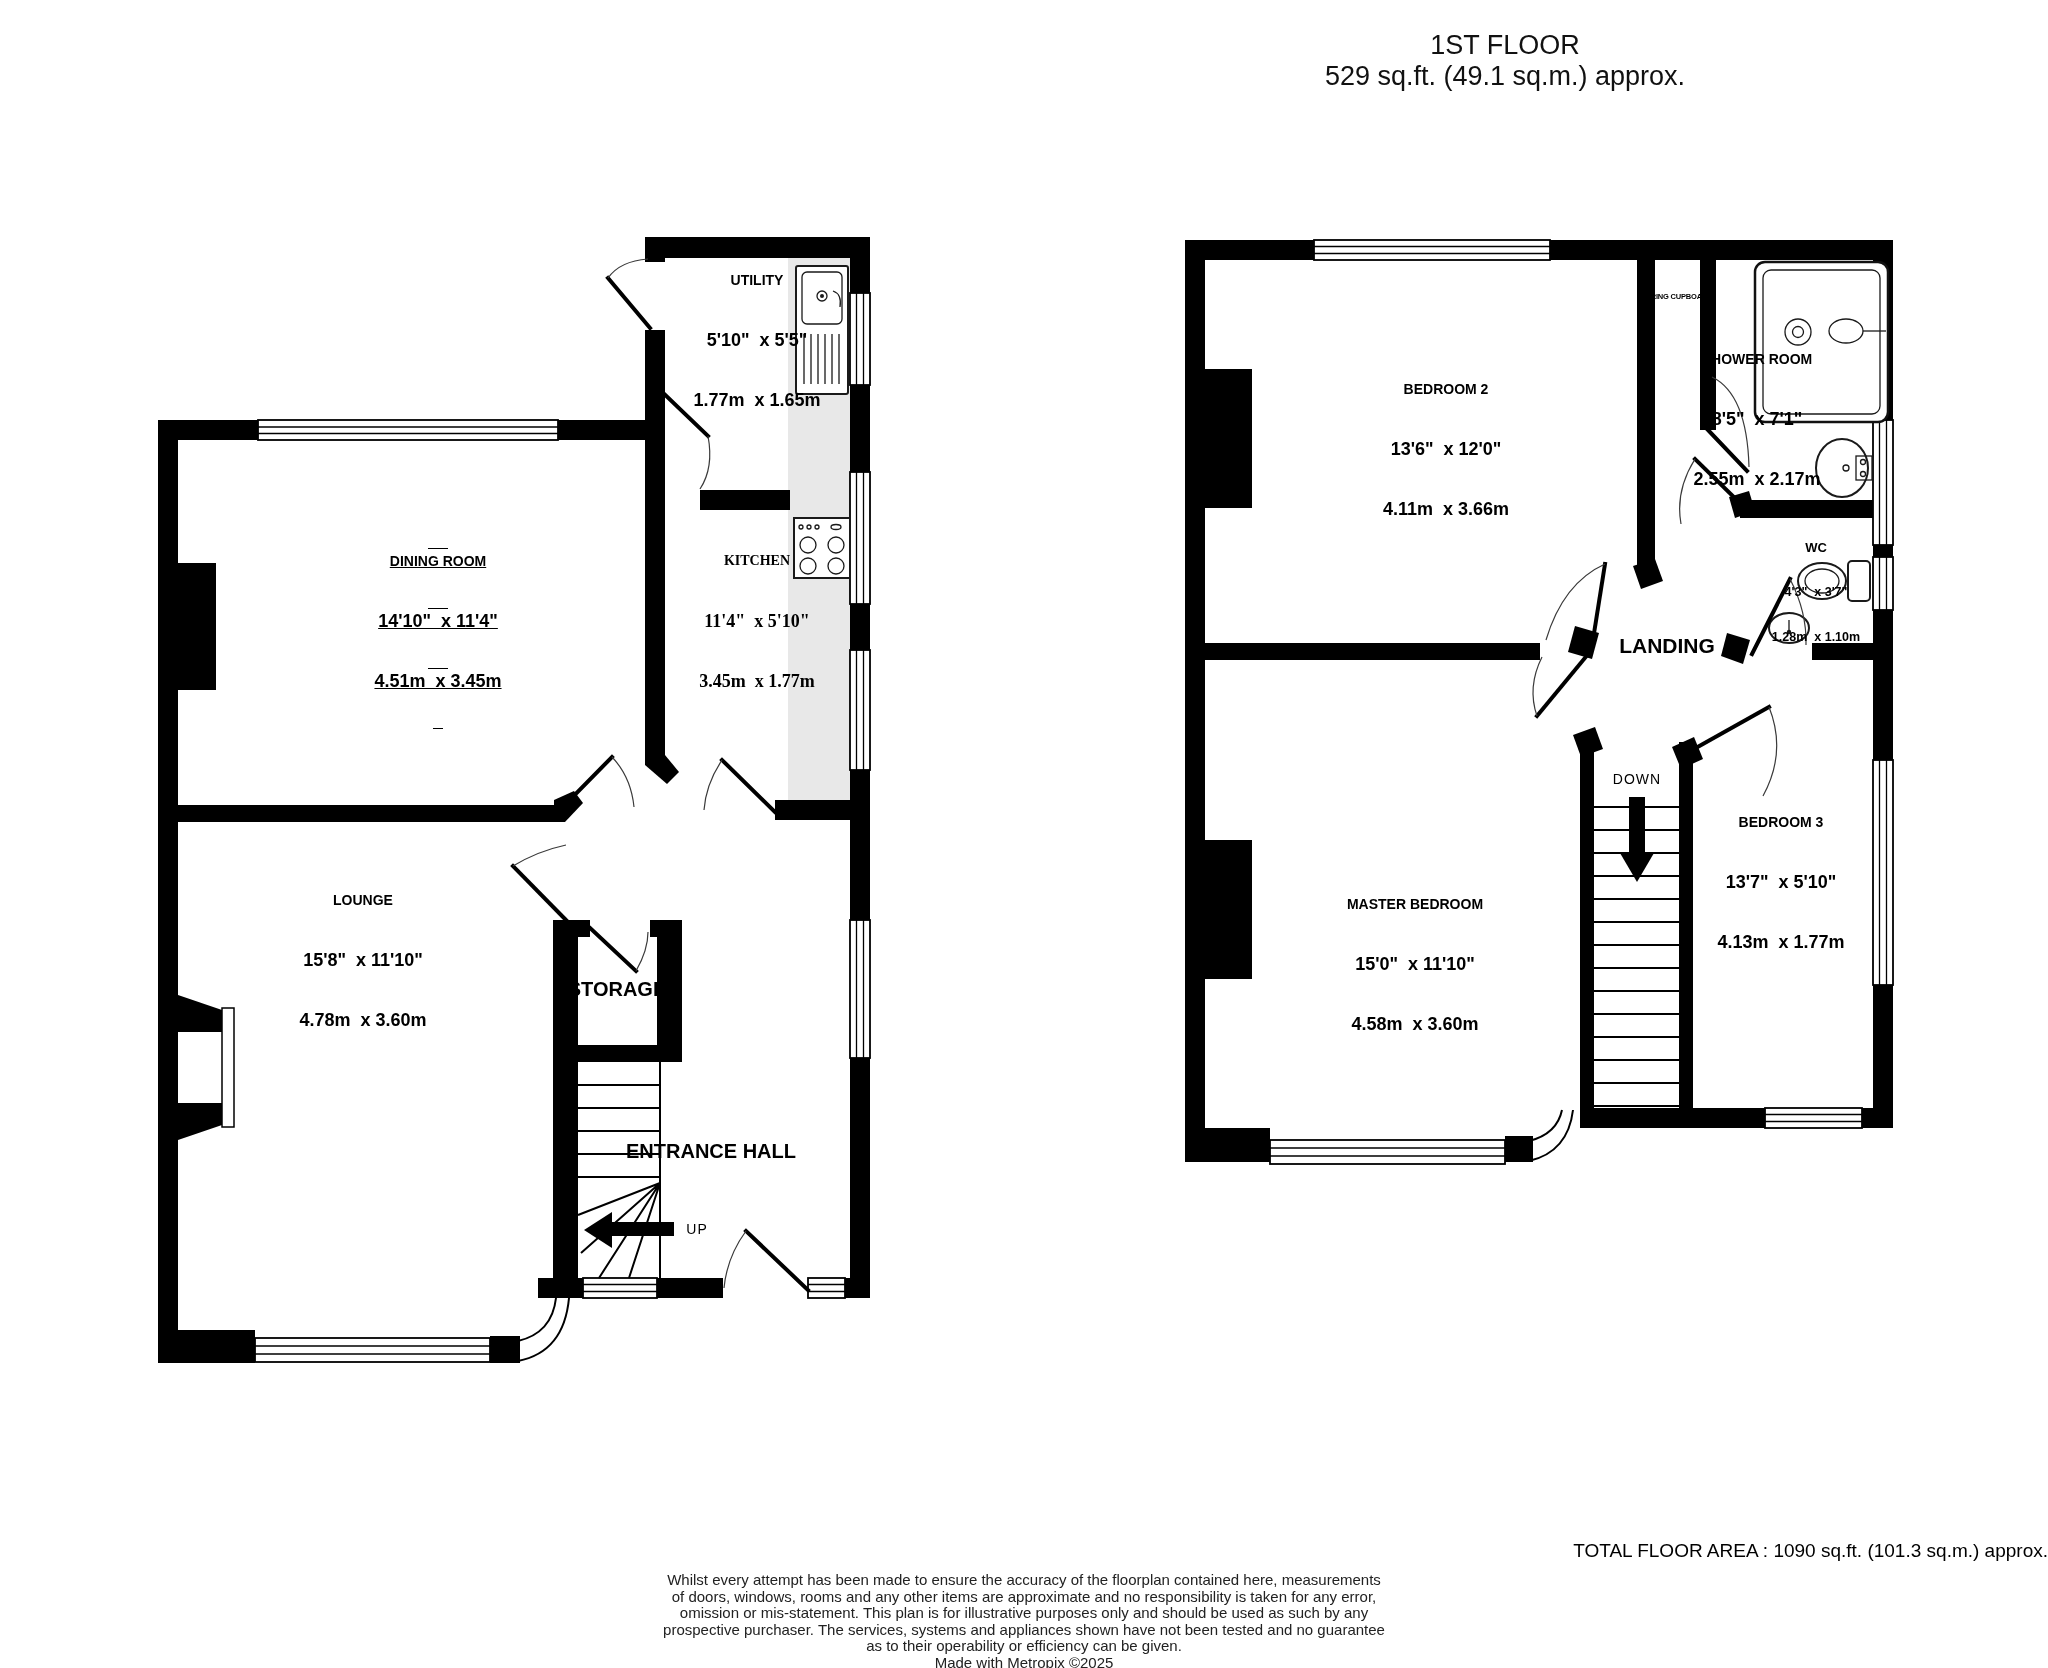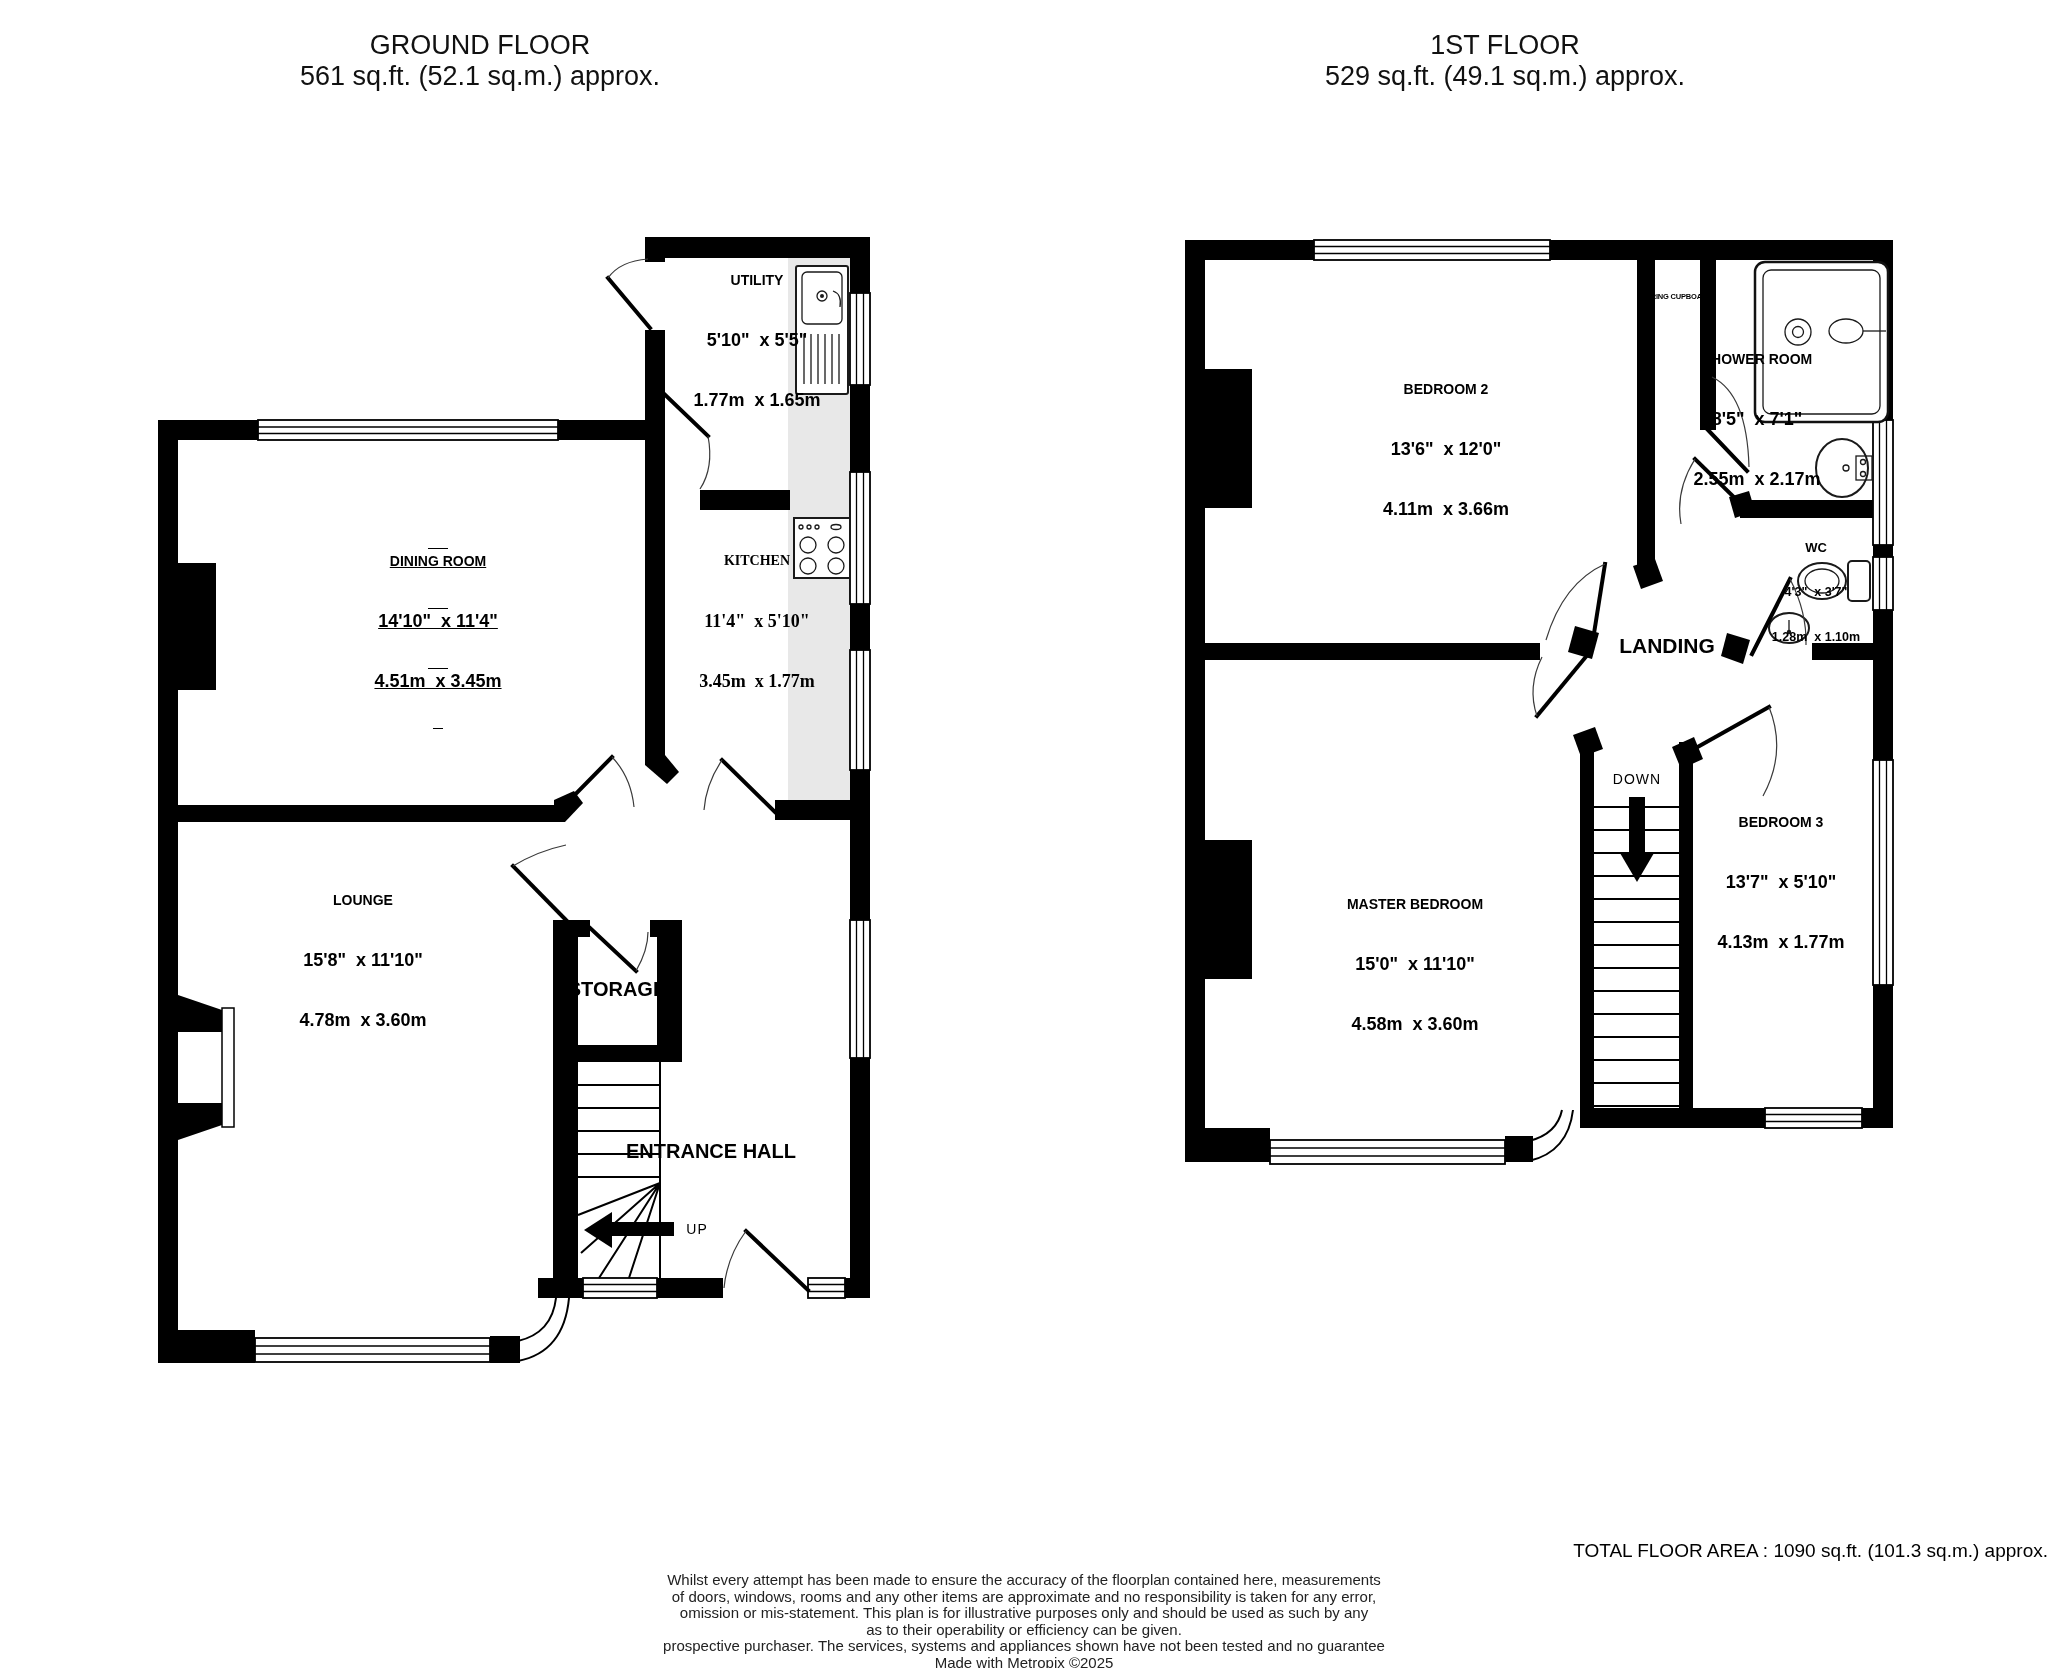--- a/index.html
+++ b/index.html
@@ -30,24 +30,20 @@
   svg .tread{stroke:#000;stroke-width:2;fill:none;}
   svg .fix{fill:#fff;stroke:#1a1a1a;stroke-width:2;}
   svg .fixthin{fill:none;stroke:#1a1a1a;stroke-width:1.3;}
   svg .curve{fill:none;stroke:#000;stroke-width:2;}
 </style>
 </head>
 <body>
 
 <div class="page">
 
-  <div class="floor-title ground">
-    <div>GROUND FLOOR</div>
-    <div>561 sq.ft. (52.1 sq.m.) approx.</div>
-  </div>
   <div class="floor-title first">
     <div>1ST FLOOR</div>
     <div>529 sq.ft. (49.1 sq.m.) approx.</div>
   </div>
 
   <svg class="plan-svg" style="left:140px;top:225px;" width="780" height="1160" viewBox="140 225 780 1160">
 
     <rect x="788" y="258" width="62" height="542" fill="#e8e8e8"></rect>
 
     <g>
@@ -336,18 +332,18 @@
   </div>
   <div class="single-label" style="left:1667px;top:646px;font-size:21px;">LANDING</div>
   <div class="dir-label" style="left:1637px;top:779px;">DOWN</div>
   <div class="tiny-label" style="left:1678px;top:296px;">AIRING CUPBOARD</div>
 
   <div class="footer footer-total">TOTAL FLOOR AREA : 1090 sq.ft. (101.3 sq.m.) approx.</div>
   <div class="footer footer-disc">
     <div>Whilst every attempt has been made to ensure the accuracy of the floorplan contained here, measurements</div>
     <div>of doors, windows, rooms and any other items are approximate and no responsibility is taken for any error,</div>
     <div>omission or mis-statement. This plan is for illustrative purposes only and should be used as such by any</div>
+    <div>prospective purchaser. The services, systems and appliances shown have not been tested and no guarantee</div>
     <div>as to their operability or efficiency can be given.</div>
-    <div>prospective purchaser. The services, systems and appliances shown have not been tested and no guarantee</div>
     <div>Made with Metropix ©2025</div>
   </div>
 
 </div>
 
 </body></html>

